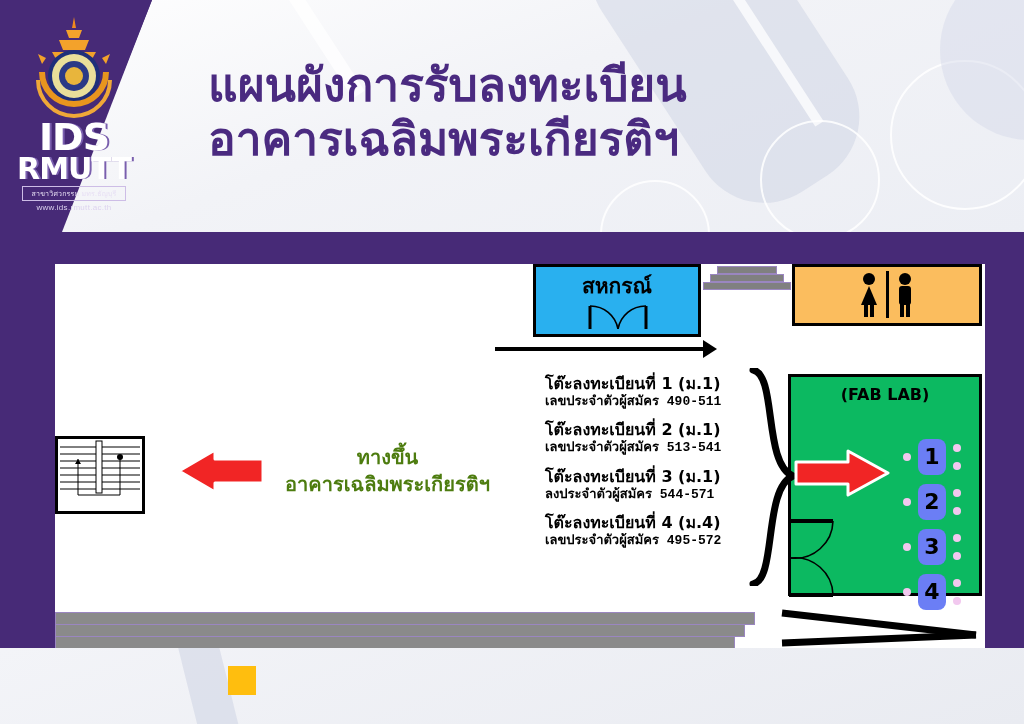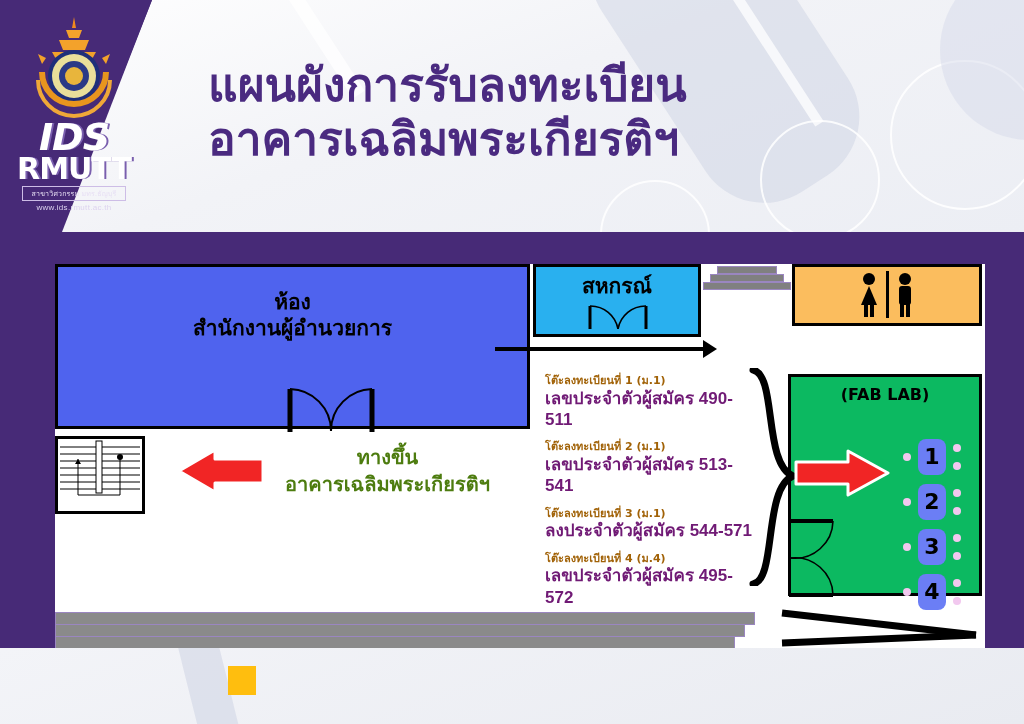--- a/index.html
+++ b/index.html
@@ -63,21 +63,20 @@
   .emblem { width: 96px; height: 104px; margin: 0 auto; display:block;}
   .logo-ids {
     font-family: "DejaVu Sans", sans-serif;
     font-weight: 900;
     font-size: 38px;
     letter-spacing: -1px;
     color: #ffffff;
     line-height: 0.92;
     margin-top: 2px;
     text-shadow: 2px 0 0 #7a5fae;
-    font-style: italic;
   }
   .logo-rmutt {
     font-family: "DejaVu Sans", sans-serif;
     font-weight: 900;
     font-size: 30px;
     letter-spacing: -1px;
     color: #ffffff;
     line-height: 0.95;
     text-shadow: 2px 0 0 #7a5fae;
   }
@@ -201,29 +200,29 @@
 
   
   .tables-list {
     position: absolute; left: 490px; top: 110px;
     width: 215px;
   }
   .tbl-item { margin-bottom: 10px; }
   .tbl-title {
     font-family: "DejaVu Sans", sans-serif;
     font-weight: 800;
-    font-size: 11px;
-    color: #a16207;
+    font-size: 16px;
+    color: #000000;
     line-height: 1.25;
   }
   .tbl-sub {
-    font-family: Liberation Sans, sans-serif;
+    font-family: Liberation Mono, monospace;
     font-weight: 700;
-    font-size: 17px;
-    color: #701a75;
+    font-size: 13px;
+    color: #000000;
     line-height: 1.25;
   }
 
   
   .wayup {
     position: absolute; left: 120px; top: 178px;
     width: 320px;
   }
   .wayup-text {
     position: absolute; left: 105px; top: 2px;
@@ -325,32 +324,20 @@
     </div>
 
     <div class="title-block">
       <div class="title-line">แผนผังการรับลงทะเบียน</div>
       <div class="title-line">อาคารเฉลิมพระเกียรติฯ</div>
     </div>
   </div>
 
   <div class="plan">
 
-    <div class="room" id="room-director">
-      <div class="room-label">
-        <div>ห้อง</div>
-        <div>สำนักงานผู้อำนวยการ</div>
-      </div>
-      <svg class="door-svg" style="left:228px; top:120px;" width="90" height="45" viewBox="0 0 90 45">
-        <path d="M4 2 V45" stroke="#000" stroke-width="5" fill="none"></path>
-        <path d="M86 2 V45" stroke="#000" stroke-width="5" fill="none"></path>
-        <path d="M4 2 A42 42 0 0 1 45 44" stroke="#000" stroke-width="2" fill="none"></path>
-        <path d="M86 2 A42 42 0 0 0 45 44" stroke="#000" stroke-width="2" fill="none"></path>
-      </svg>
-    </div>
 
     <div class="room" id="room-coop">
       <div class="room-label">สหกรณ์</div>
       <svg class="door-svg" style="left:52px; top:38px;" width="60" height="24" viewBox="0 0 60 24">
         <path d="M2 1 V24" stroke="#000" stroke-width="3" fill="none"></path>
         <path d="M58 1 V24" stroke="#000" stroke-width="3" fill="none"></path>
         <path d="M2 1 A28 28 0 0 1 30 24" stroke="#000" stroke-width="1.6" fill="none"></path>
         <path d="M58 1 A28 28 0 0 0 30 24" stroke="#000" stroke-width="1.6" fill="none"></path>
       </svg>
     </div>

